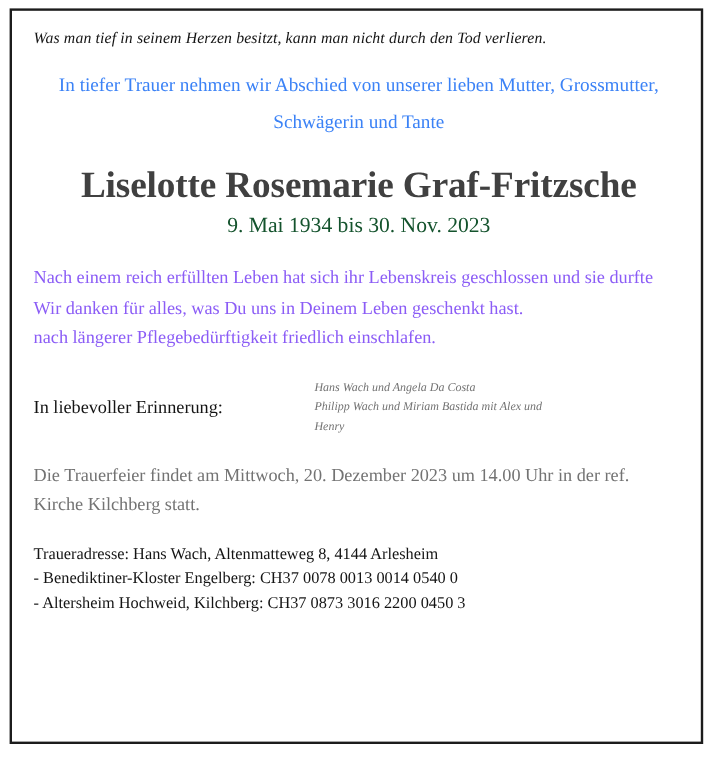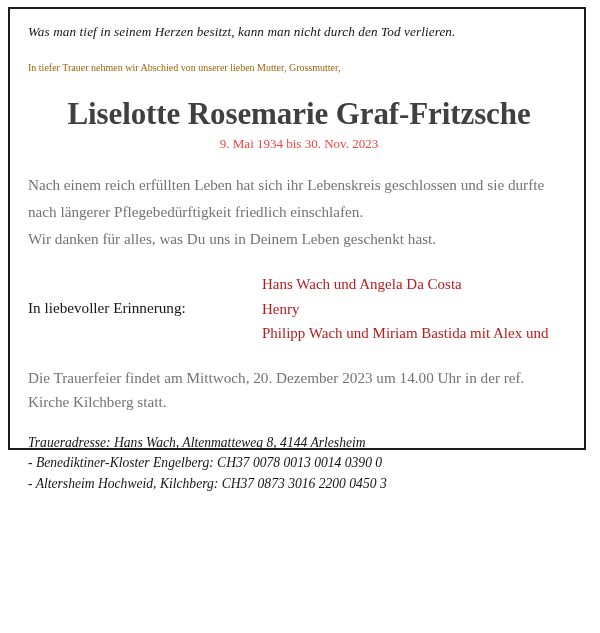--- a/index.html
+++ b/index.html
@@ -15,21 +15,21 @@
     box-sizing: border-box;
     overflow: hidden;
     font-family: "Liberation Serif", "DejaVu Serif", serif;
     color: #1a1a1a;
   }
   .frame {
     position: absolute;
     left: 8px;
     top: 7px;
     width: 578px;
-    height: 443px;
+    height: 613px;
     border: 2px solid #1c1c1c;
     background: #ffffff;
     box-sizing: border-box;
   }
   .inner {
     position: absolute;
     left: 18px;
     top: 14px;
     width: 542px;
     box-sizing: border-box;
@@ -38,121 +38,124 @@
   .epigraph {
     font-style: italic;
     font-size: 13.2px;
     line-height: 1.3;
     color: #141414;
     margin: 0 0 20px 0;
     letter-spacing: 0.1px;
   }
 
   .lead {
-    font-size: 10px;
+    font-size: 16px;
     line-height: 1.55;
     margin: 0 0 6px 0;
-    color: #a16207;
+    color: #3b82f6;
+    text-align: center;
   }
 
   .name {
     text-align: center;
     font-weight: bold;
     font-size: 31px;
     line-height: 1.18;
     margin: 20px 0 4px 0;
     letter-spacing: -0.1px;
     color: #404040;
   }
 
   .dates {
     text-align: center;
-    font-size: 13px;
+    font-size: 18px;
     line-height: 1.3;
     margin: 0 0 20px 0;
-    color: #ef4444;
+    color: #14532d;
   }
 
   .body-para {
     font-size: 15.2px;
     line-height: 1.56;
     margin: 0 0 3px 0;
-    color: #737373;
+    color: #8b5cf6;
   }
   .body-para.tight { margin-bottom: 0; }
 
   .mourners {
     display: flex;
     align-items: center;
     margin: 22px 0 0 0;
   }
   .mourners-label {
     width: 234px;
     flex: 0 0 234px;
     font-size: 15.2px;
     line-height: 1.62;
     color: #141414;
   }
   .mourners-names {
     flex: 1 1 auto;
-    font-size: 15px;
+    font-size: 10px;
     line-height: 1.62;
-    color: #b91c1c;
+    color: #737373;
+    font-style: italic;
   }
   .mourner-line { display: block; }
 
   .service {
     font-size: 15.2px;
     line-height: 1.56;
     margin: 21px 0 0 0;
     color: #737373;
   }
 
   .closing {
     margin: 19px 0 0 0;
     font-size: 13.6px;
     line-height: 1.52;
     color: #141414;
   }
-  .closing-line { display: block; font-style: italic; }
+  .closing-line { display: block; }
 </style>
 </head>
 <body>
 
 <div id="page">
   <div class="frame">
     <div class="inner">
 
       <p class="epigraph">Was man tief in seinem Herzen besitzt, kann man nicht durch den Tod verlieren.</p>
 
       <p class="lead">In tiefer Trauer nehmen wir Abschied von unserer lieben Mutter, Grossmutter,</p>
+      <p class="lead">Schwägerin und Tante</p>
 
       <h1 class="name">Liselotte Rosemarie Graf-Fritzsche</h1>
 
       <p class="dates">9. Mai 1934 bis 30. Nov. 2023</p>
 
       <p class="body-para">Nach einem reich erfüllten Leben hat sich ihr Lebenskreis geschlossen und sie durfte</p>
+      <p class="body-para tight">Wir danken für alles, was Du uns in Deinem Leben geschenkt hast.</p>
       <p class="body-para">nach längerer Pflegebedürftigkeit friedlich einschlafen.</p>
-      <p class="body-para tight">Wir danken für alles, was Du uns in Deinem Leben geschenkt hast.</p>
 
       <div class="mourners">
         <div class="mourners-label">In liebevoller Erinnerung:</div>
         <div class="mourners-names">
           <span class="mourner-line">Hans Wach und Angela Da Costa</span>
+          <span class="mourner-line">Philipp Wach und Miriam Bastida mit Alex und</span>
           <span class="mourner-line">Henry</span>
-          <span class="mourner-line">Philipp Wach und Miriam Bastida mit Alex und</span>
         </div>
       </div>
 
       <div class="service">
         <div>Die Trauerfeier findet am Mittwoch, 20. Dezember 2023 um 14.00 Uhr in der ref.</div>
         <div>Kirche Kilchberg statt.</div>
       </div>
 
       <div class="closing">
         <span class="closing-line">Traueradresse: Hans Wach, Altenmatteweg 8, 4144 Arlesheim</span>
-        <span class="closing-line">- Benediktiner-Kloster Engelberg: CH37 0078 0013 0014 0390 0</span>
+        <span class="closing-line">- Benediktiner-Kloster Engelberg: CH37 0078 0013 0014 0540 0</span>
         <span class="closing-line">- Altersheim Hochweid, Kilchberg: CH37 0873 3016 2200 0450 3</span>
       </div>
 
     </div>
   </div>
 </div>
 
 </body></html>

